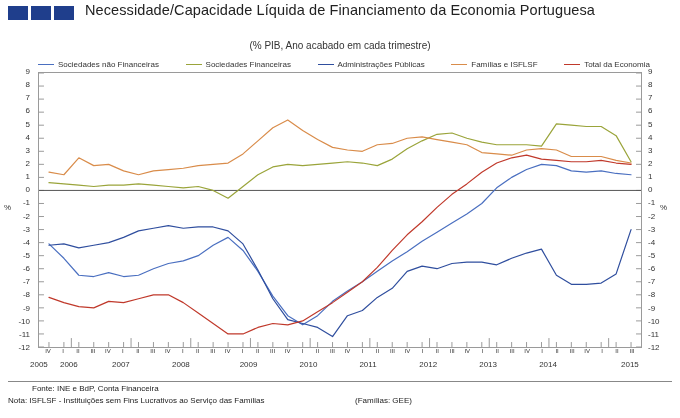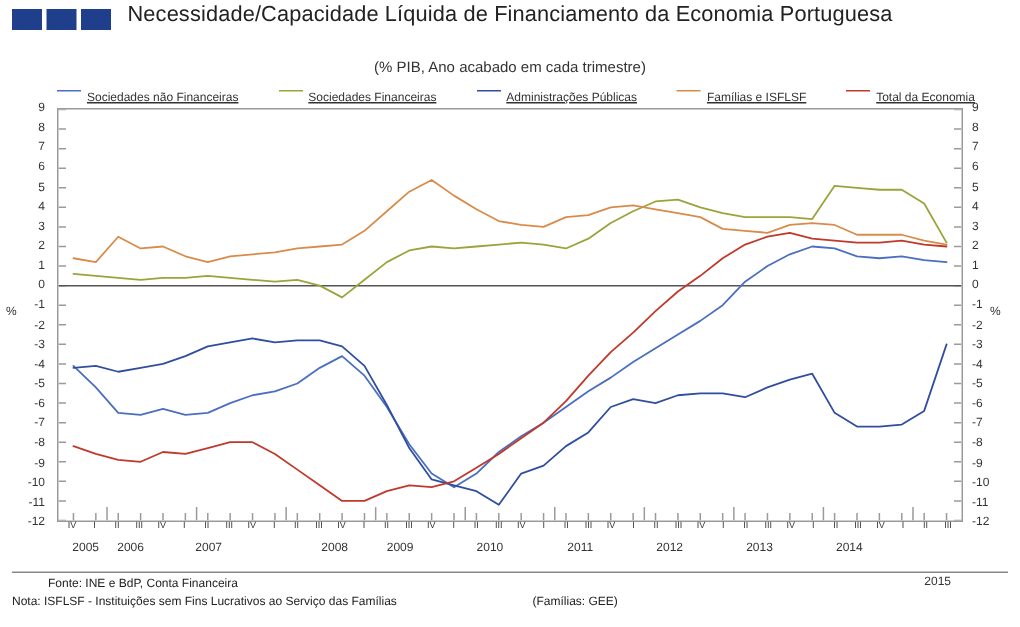--- a/index.html
+++ b/index.html
@@ -26,21 +26,21 @@
     position:absolute;left:0;right:0;top:40px;
     text-align:center;font-size:10px;color:#333;
   }
 
   
   .legend{
     position:absolute;left:38px;right:30px;top:57px;height:14px;
     display:flex;justify-content:space-between;align-items:center;
     font-size:8px;color:#333;
   }
-  .legend .item{display:flex;gap:4px;white-space:nowrap;text-decoration:underline;}
+  .legend .item{display:flex;align-items:center;gap:4px;white-space:nowrap;}
   .legend .swatch{display:block;width:16px;height:0;border-top:1.4px solid #000;}
 
   
   #plot{
     position:absolute;left:38px;top:72px;
     width:604px;height:276px;
     border:1px solid #9a9a9a;
     box-sizing:border-box;
     background:#fff;
   }
@@ -60,21 +60,21 @@
   
   #qrow{
     position:absolute;left:38px;top:348px;width:604px;height:12px;
     font-size:6px;color:#333;
   }
   #qrow span{position:absolute;top:0;text-align:center;width:12px;margin-left:-6px;}
   #yrow{
     position:absolute;left:38px;top:360px;width:604px;height:12px;
     font-size:8px;color:#333;
   }
-  #yrow span{position:absolute;top:0;text-align:right;width:36px;margin-left:-18px;}
+  #yrow span{position:absolute;top:0;text-align:left;width:36px;margin-left:-18px;}
 
   
   .foot{position:absolute;left:8px;font-size:8px;color:#222;}
   .foot1{top:384px;margin-left:24px;}
   .foot2{top:396px;}
   .foot3{left:355px;top:396px;}
   .hr{position:absolute;left:8px;top:381px;width:664px;border-top:1px solid #888;}
 </style>
 </head>
 <body>
@@ -311,28 +311,28 @@
       <span style="left: 534.103px;">III</span>
       <span style="left: 549.077px;">IV</span>
       <span style="left: 564.051px;">I</span>
       <span style="left: 579.026px;">II</span>
       <span style="left: 594px;">III</span>
     </div>
   <div id="yrow">
       <span style="left: 10px;">2005</span>
       <span style="left: 39.9487px;">2006</span>
       <span style="left: 92px;">2007</span>
-      <span style="left: 176px;">2008</span>
+      <span style="left: 152px;">2008</span>
       <span style="left: 219.641px;">2009</span>
       <span style="left: 279.538px;">2010</span>
       <span style="left: 339.436px;">2011</span>
       <span style="left: 399.333px;">2012</span>
       <span style="left: 459.231px;">2013</span>
       <span style="left: 519.128px;">2014</span>
-      <span style="left: 578px; margin-top: 23px;">2015</span>
+      <span style="left: 601px;">2015</span>
     </div>
 
   <div class="hr"></div>
   <div class="foot foot1">Fonte: INE e BdP, Conta Financeira</div>
   <div class="foot foot2">Nota: ISFLSF - Instituições sem Fins Lucrativos ao Serviço das Famílias</div>
   <div class="foot foot3">(Famílias: GEE)</div>
 
 </div>
 
 </body></html>

